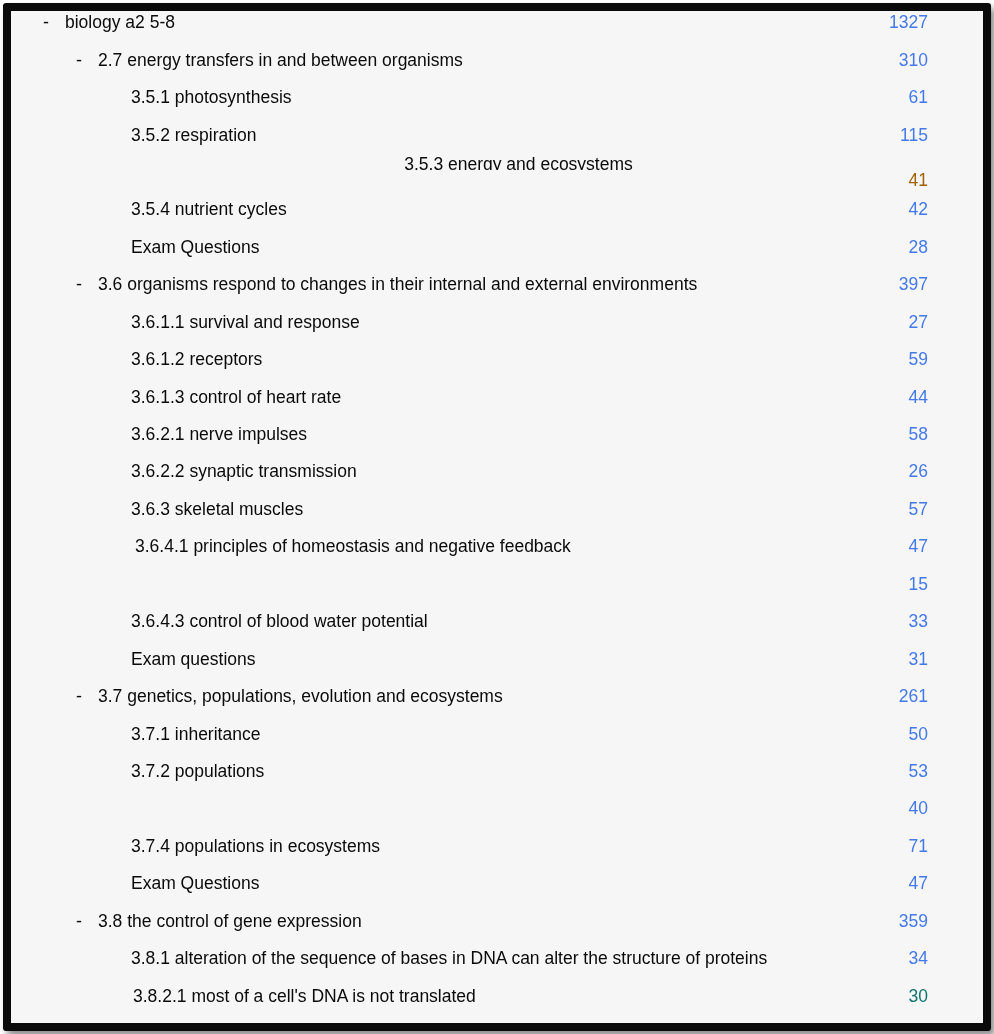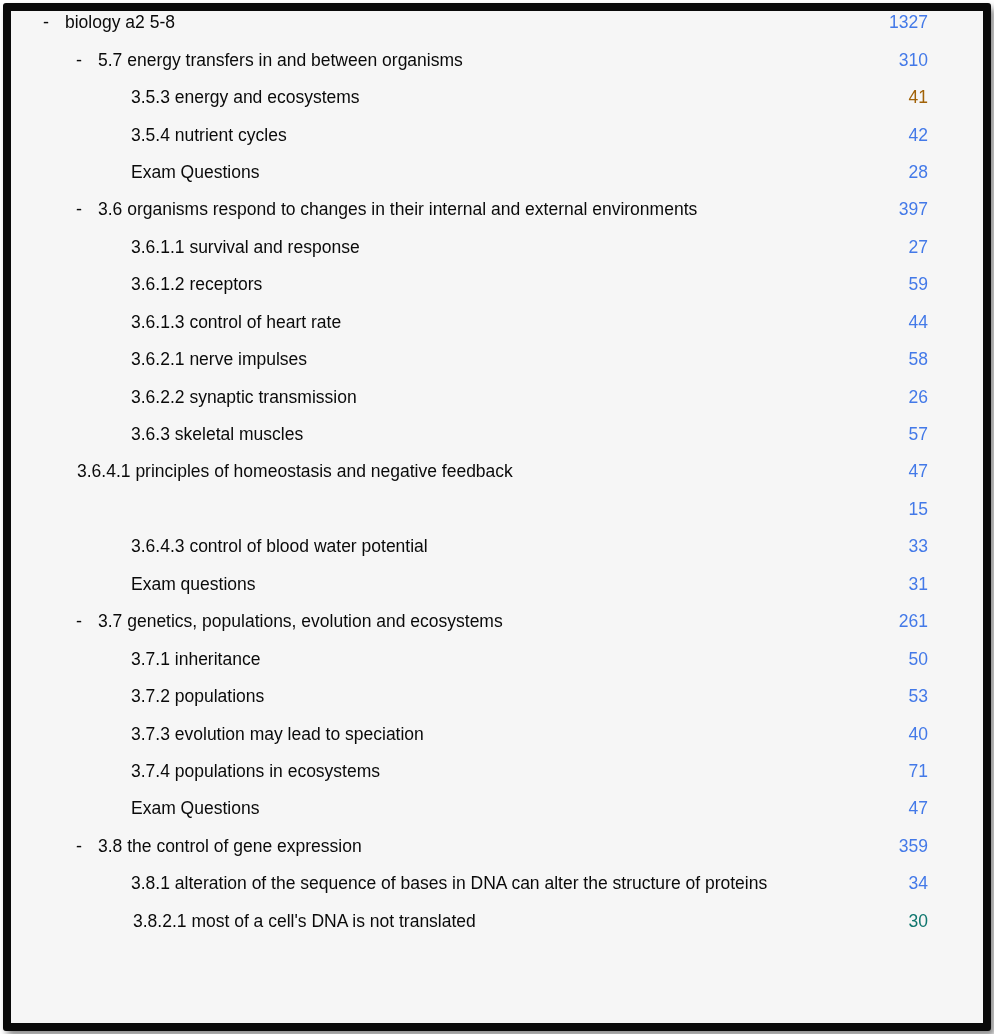--- a/index.html
+++ b/index.html
@@ -58,24 +58,34 @@
 
 <div class="frame">
   <div class="tree" id="tree">
       <div class="row" style="padding-left: 32px;">
         <span class="toggle">-</span>
         <span class="label">biology a2 5-8</span>
         <span class="count" style="color: rgb(67, 121, 232);">1327</span>
       </div>
       <div class="row" style="padding-left: 65px;">
         <span class="toggle">-</span>
-        <span class="label">5.7 energy transfers in and between organisms</span>
+        <span class="label">2.7 energy transfers in and between organisms</span>
         <span class="count" style="color: rgb(67, 121, 232);">310</span>
       </div>
       <div class="row" style="padding-left: 98px;">
+        <span class="toggle"></span>
+        <span class="label">3.5.1 photosynthesis</span>
+        <span class="count" style="color: rgb(67, 121, 232);">61</span>
+      </div>
+      <div class="row" style="padding-left: 98px;">
+        <span class="toggle"></span>
+        <span class="label">3.5.2 respiration</span>
+        <span class="count" style="color: rgb(67, 121, 232);">115</span>
+      </div>
+      <div class="row" style="padding-left: 98px; flex-direction: column;">
         <span class="toggle"></span>
         <span class="label">3.5.3 energy and ecosystems</span>
         <span class="count" style="color: #a16207;">41</span>
       </div>
       <div class="row" style="padding-left: 98px;">
         <span class="toggle"></span>
         <span class="label">3.5.4 nutrient cycles</span>
         <span class="count" style="color: rgb(67, 121, 232);">42</span>
       </div>
       <div class="row" style="padding-left: 98px;">
@@ -111,21 +121,21 @@
       <div class="row" style="padding-left: 98px;">
         <span class="toggle"></span>
         <span class="label">3.6.2.2 synaptic transmission</span>
         <span class="count" style="color: rgb(67, 121, 232);">26</span>
       </div>
       <div class="row" style="padding-left: 98px;">
         <span class="toggle"></span>
         <span class="label">3.6.3 skeletal muscles</span>
         <span class="count" style="color: rgb(67, 121, 232);">57</span>
       </div>
-      <div class="row" style="padding-left: 44px;">
+      <div class="row" style="padding-left: 102px;">
         <span class="toggle"></span>
         <span class="label">3.6.4.1 principles of homeostasis and negative feedback</span>
         <span class="count" style="color: rgb(67, 121, 232);">47</span>
       </div>
       <div class="row" style="padding-left: 98px;">
         <span class="toggle"></span>
         <span class="count" style="color: rgb(67, 121, 232);">15</span>
       </div>
       <div class="row" style="padding-left: 98px;">
         <span class="toggle"></span>
@@ -147,21 +157,20 @@
         <span class="label">3.7.1 inheritance</span>
         <span class="count" style="color: rgb(67, 121, 232);">50</span>
       </div>
       <div class="row" style="padding-left: 98px;">
         <span class="toggle"></span>
         <span class="label">3.7.2 populations</span>
         <span class="count" style="color: rgb(67, 121, 232);">53</span>
       </div>
       <div class="row" style="padding-left: 98px;">
         <span class="toggle"></span>
-        <span class="label">3.7.3 evolution may lead to speciation</span>
         <span class="count" style="color: rgb(67, 121, 232);">40</span>
       </div>
       <div class="row" style="padding-left: 98px;">
         <span class="toggle"></span>
         <span class="label">3.7.4 populations in ecosystems</span>
         <span class="count" style="color: rgb(67, 121, 232);">71</span>
       </div>
       <div class="row" style="padding-left: 98px;">
         <span class="toggle"></span>
         <span class="label">Exam Questions</span>

